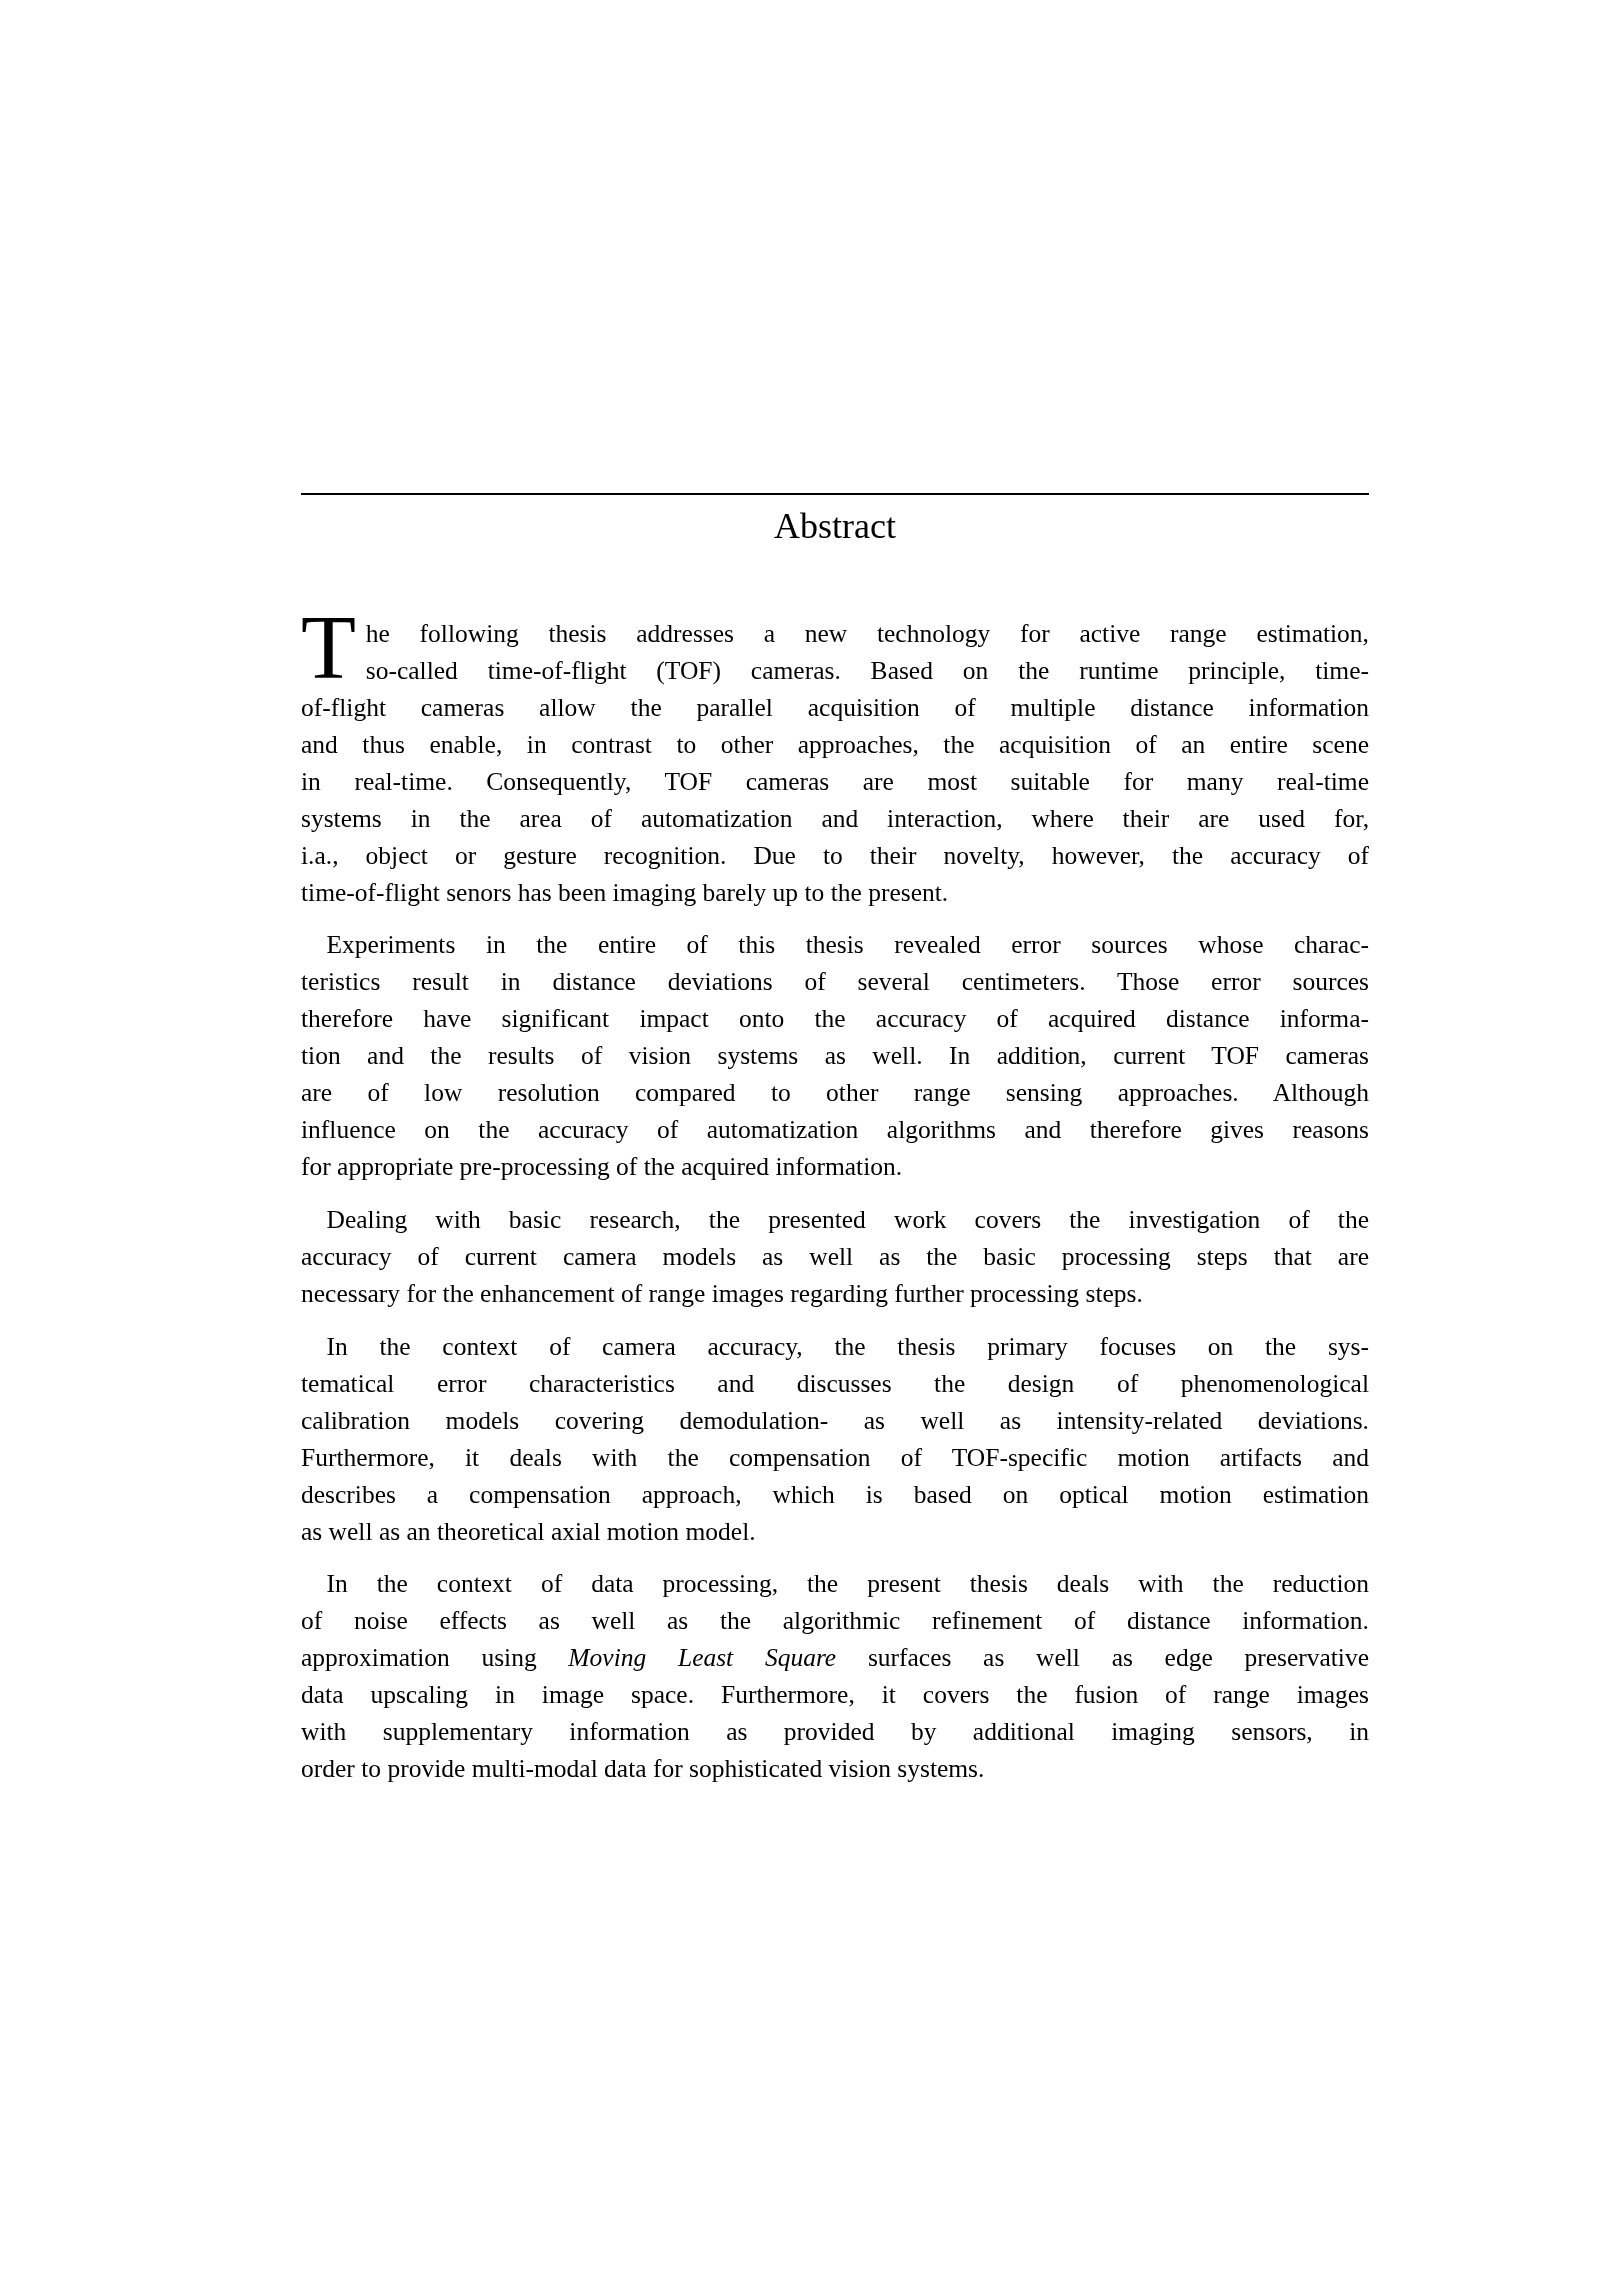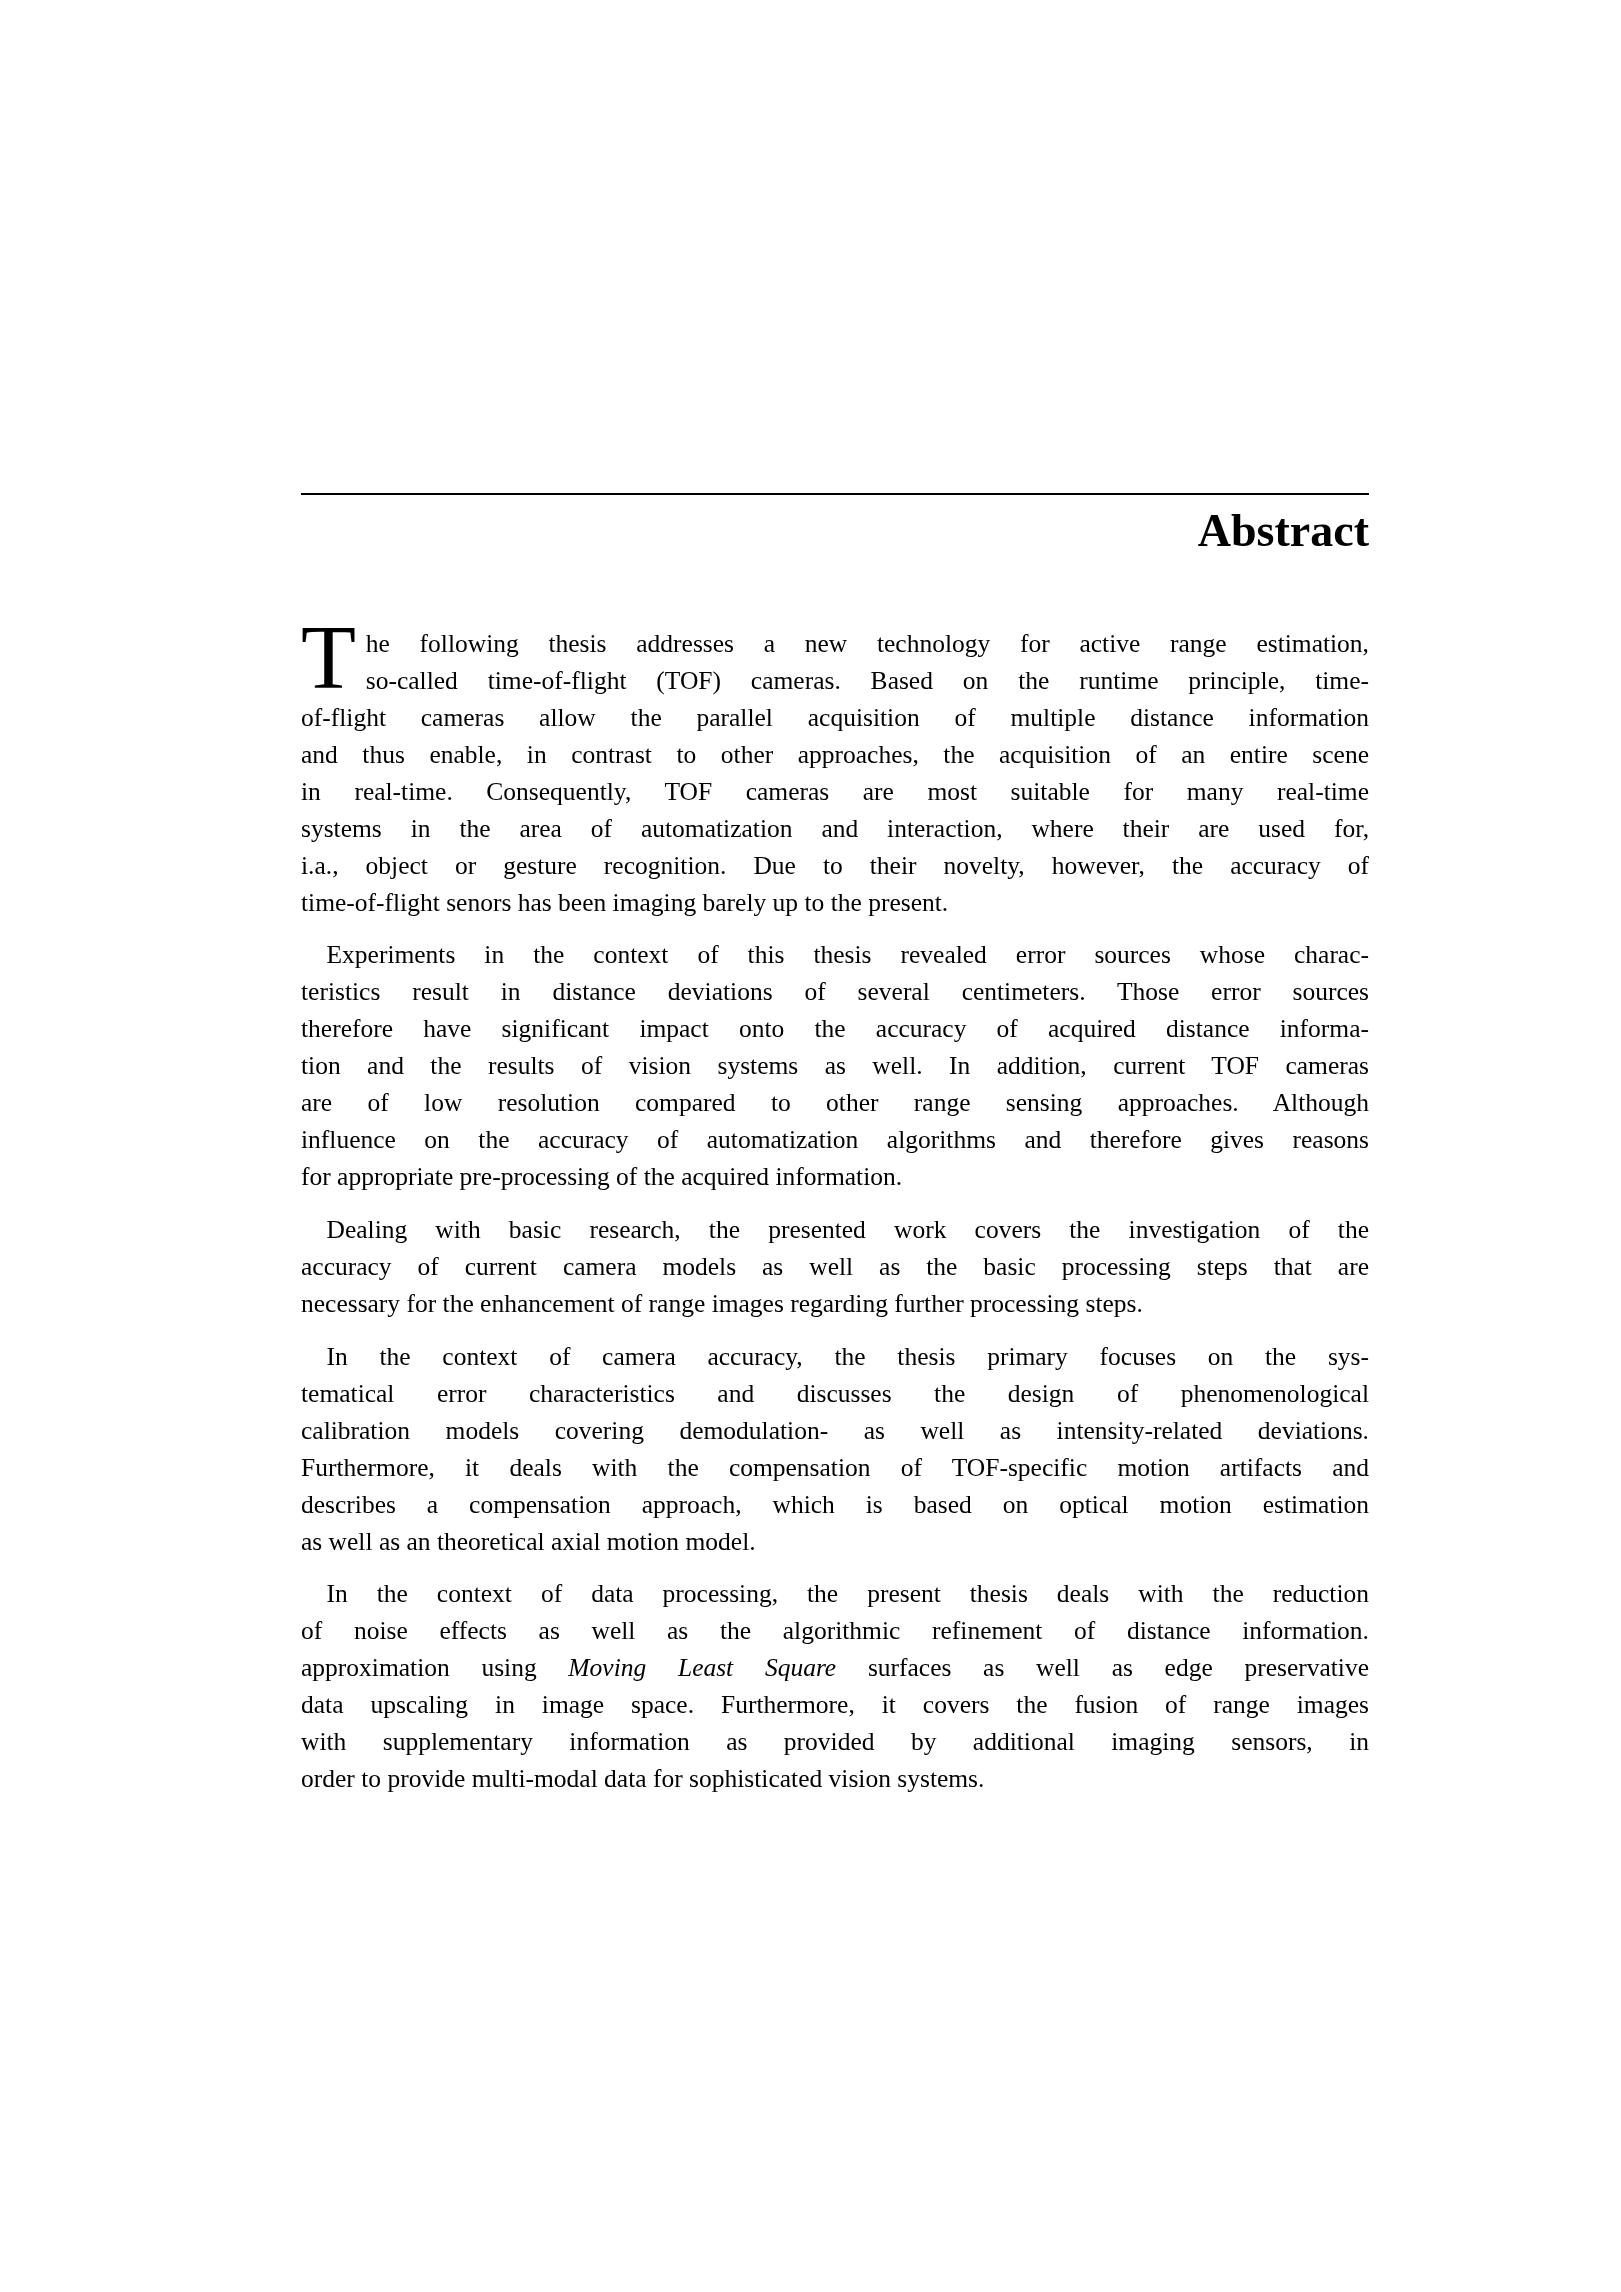--- a/index.html
+++ b/index.html
@@ -20,24 +20,24 @@
   }
   .rule {
     border: none;
     border-top: 2px solid #000000;
     margin: 0;
     height: 0;
   }
   .heading {
     margin: 12.7px 0 0 0;
     padding: 0;
-    text-align: right;
-    font-size: 46px;
+    text-align: center;
+    font-size: 36px;
     line-height: 1;
-    font-weight: 700;
+    font-weight: 400;
   }
   .body-text {
     margin-top: 71px;
     font-size: 25.5px;
     line-height: 37px;
   }
   .para { margin: 0 0 15.7px 0; }
   .para:last-child { margin-bottom: 4px; }
   .line {
     text-align: justify;
@@ -68,21 +68,21 @@
           <div class="line"><span class="dropcap">T</span>he following thesis addresses a new technology for active range estimation,</div>
           <div class="line">so-called time-of-flight (TOF) cameras. Based on the runtime principle, time-</div>
           <div class="line">of-flight cameras allow the parallel acquisition of multiple distance information</div>
           <div class="line">and thus enable, in contrast to other approaches, the acquisition of an entire scene</div>
           <div class="line">in real-time. Consequently, TOF cameras are most suitable for many real-time</div>
           <div class="line">systems in the area of automatization and interaction, where their are used for,</div>
           <div class="line">i.a., object or gesture recognition. Due to their novelty, however, the accuracy of</div>
           <div class="line last">time-of-flight senors has been imaging barely up to the present.</div>
         </div>
         <div class="para indent">
-          <div class="line">Experiments in the context of this thesis revealed error sources whose charac-</div>
+          <div class="line">Experiments in the entire of this thesis revealed error sources whose charac-</div>
           <div class="line">teristics result in distance deviations of several centimeters. Those error sources</div>
           <div class="line">therefore have significant impact onto the accuracy of acquired distance informa-</div>
           <div class="line">tion and the results of vision systems as well. In addition, current TOF cameras</div>
           <div class="line">are of low resolution compared to other range sensing approaches. Although</div>
           <div class="line">influence on the accuracy of automatization algorithms and therefore gives reasons</div>
           <div class="line last">for appropriate pre-processing of the acquired information.</div>
         </div>
         <div class="para indent">
           <div class="line">Dealing with basic research, the presented work covers the investigation of the</div>
           <div class="line">accuracy of current camera models as well as the basic processing steps that are</div>

